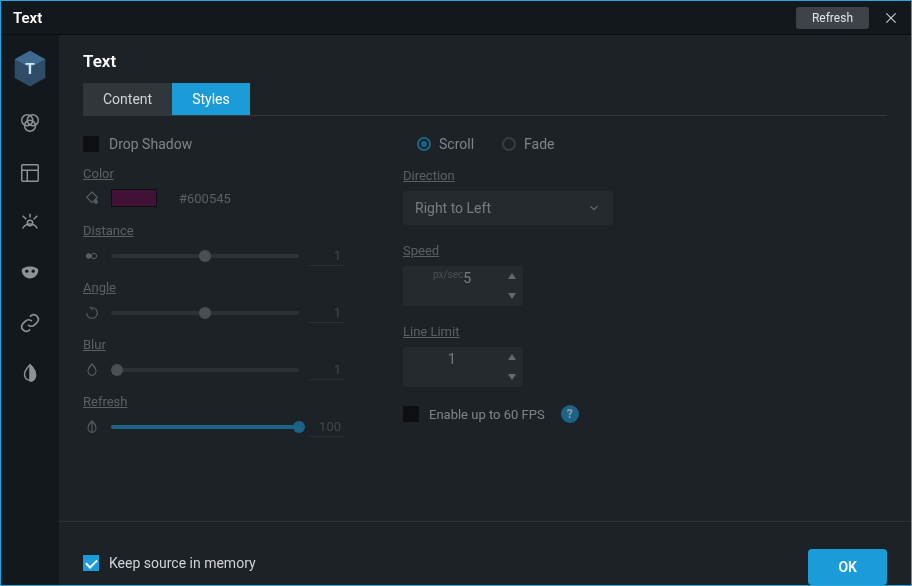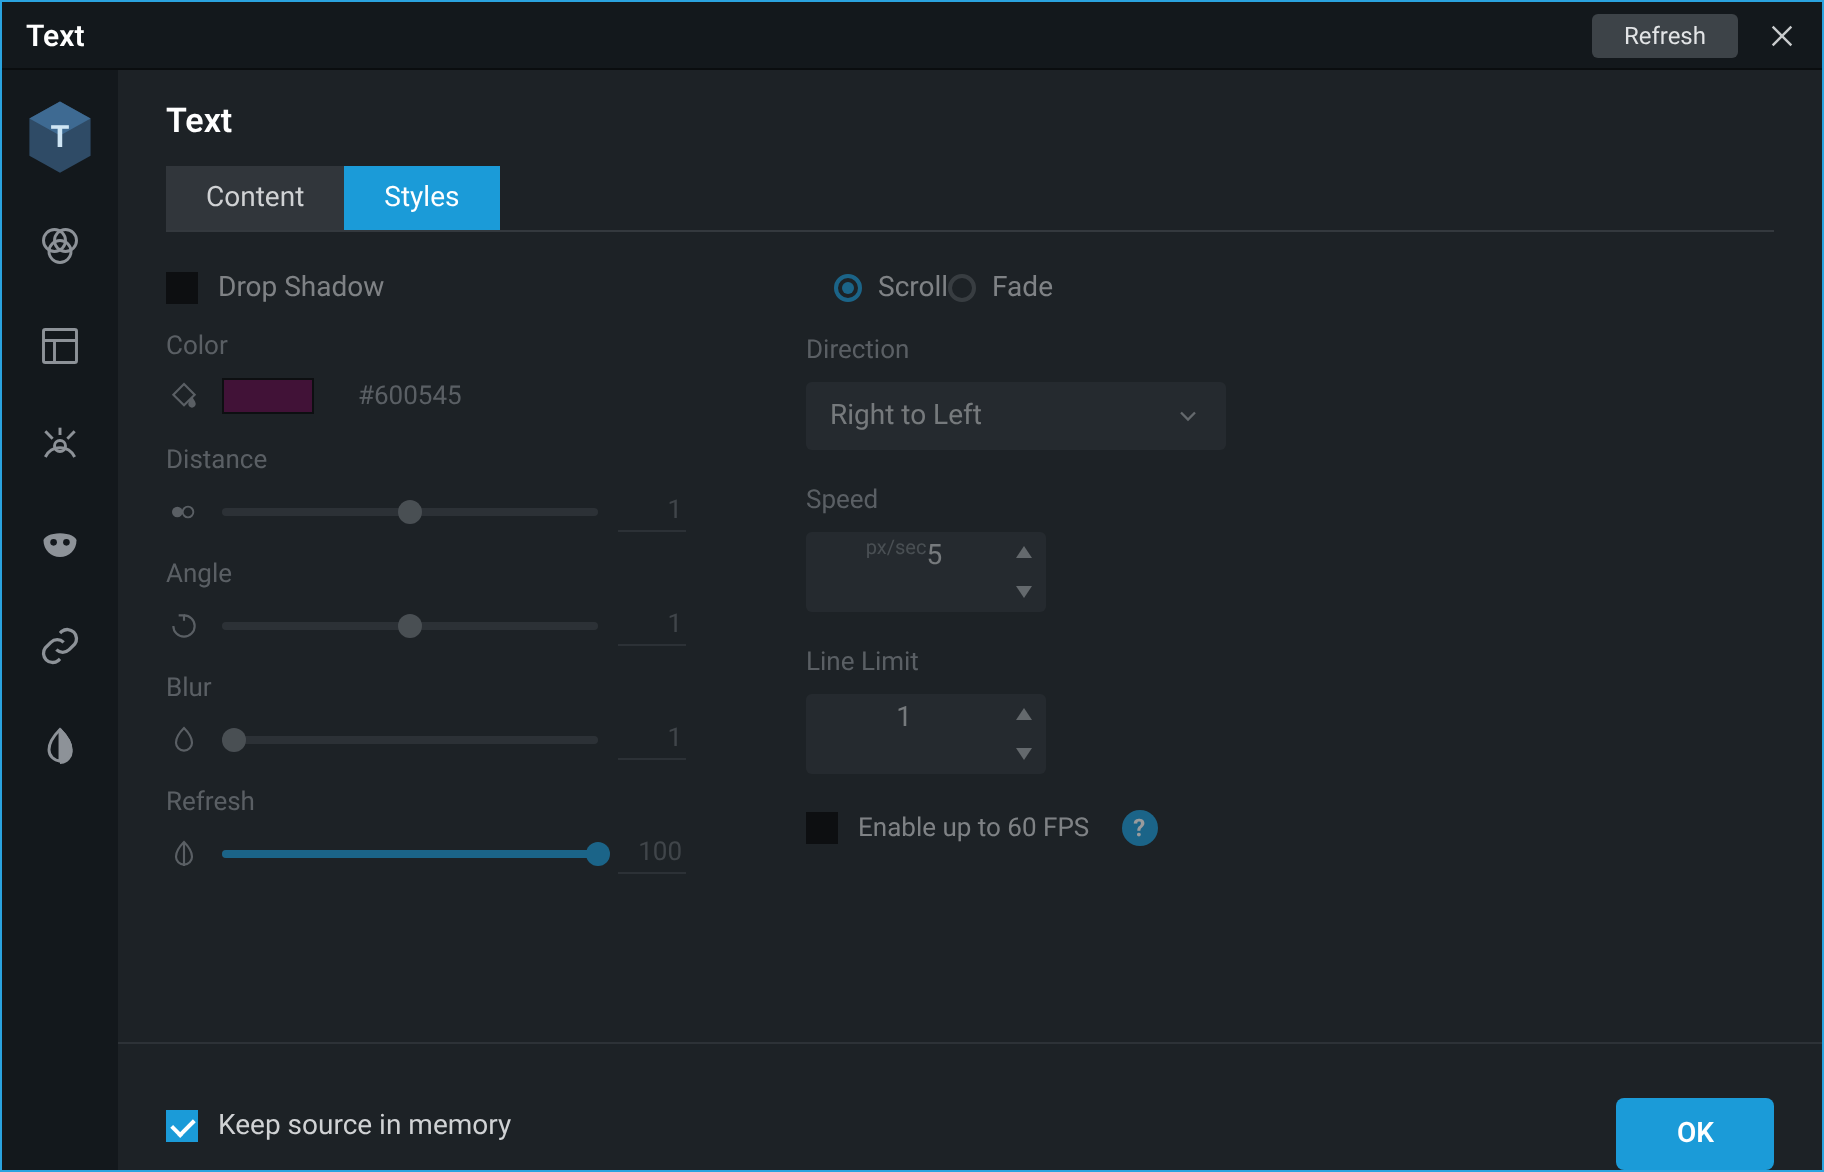--- a/index.html
+++ b/index.html
@@ -144,20 +144,21 @@
     border-width: 0 2px 2px 0;
     transform: rotate(45deg);
     margin-top: -2px;
   }
   .checkbox .lbl { color: #d0d2d4; font-size: 14px; }
 
   .section-label {
     font-size: 13px;
     color: #8d9298;
     margin: 4px 0 8px 0;
+    text-decoration: underline;
   }
 
   .colorrow {
     display:flex; align-items:center; gap: 10px;
     margin-bottom: 16px;
   }
   .swatch {
     width: 46px; height: 18px;
     background: #600545;
     border: 1px solid #000;
@@ -196,21 +197,21 @@
     text-align:right;
     background: transparent;
     border:none;
     border-bottom: 1px solid #3a3f44;
     color: #5e6368;
     font-size: 13px;
     padding: 2px 2px;
   }
 
   
-  .radio-row { display:flex; margin: 0 0 16px 14px; }
+  .radio-row { display:flex; gap: 28px; margin: 0 0 16px 14px; }
   .radio { display:flex; align-items:center; gap:8px; cursor:pointer; }
   .radio .dot {
     width:14px; height:14px; border-radius:50%;
     border: 2px solid #4f5458;
     display:flex; align-items:center; justify-content:center;
   }
   .radio.selected .dot { border-color:#1b9bd8; }
   .radio.selected .dot::after {
     content:""; width:6px; height:6px; border-radius:50%;
     background:#1b9bd8;

